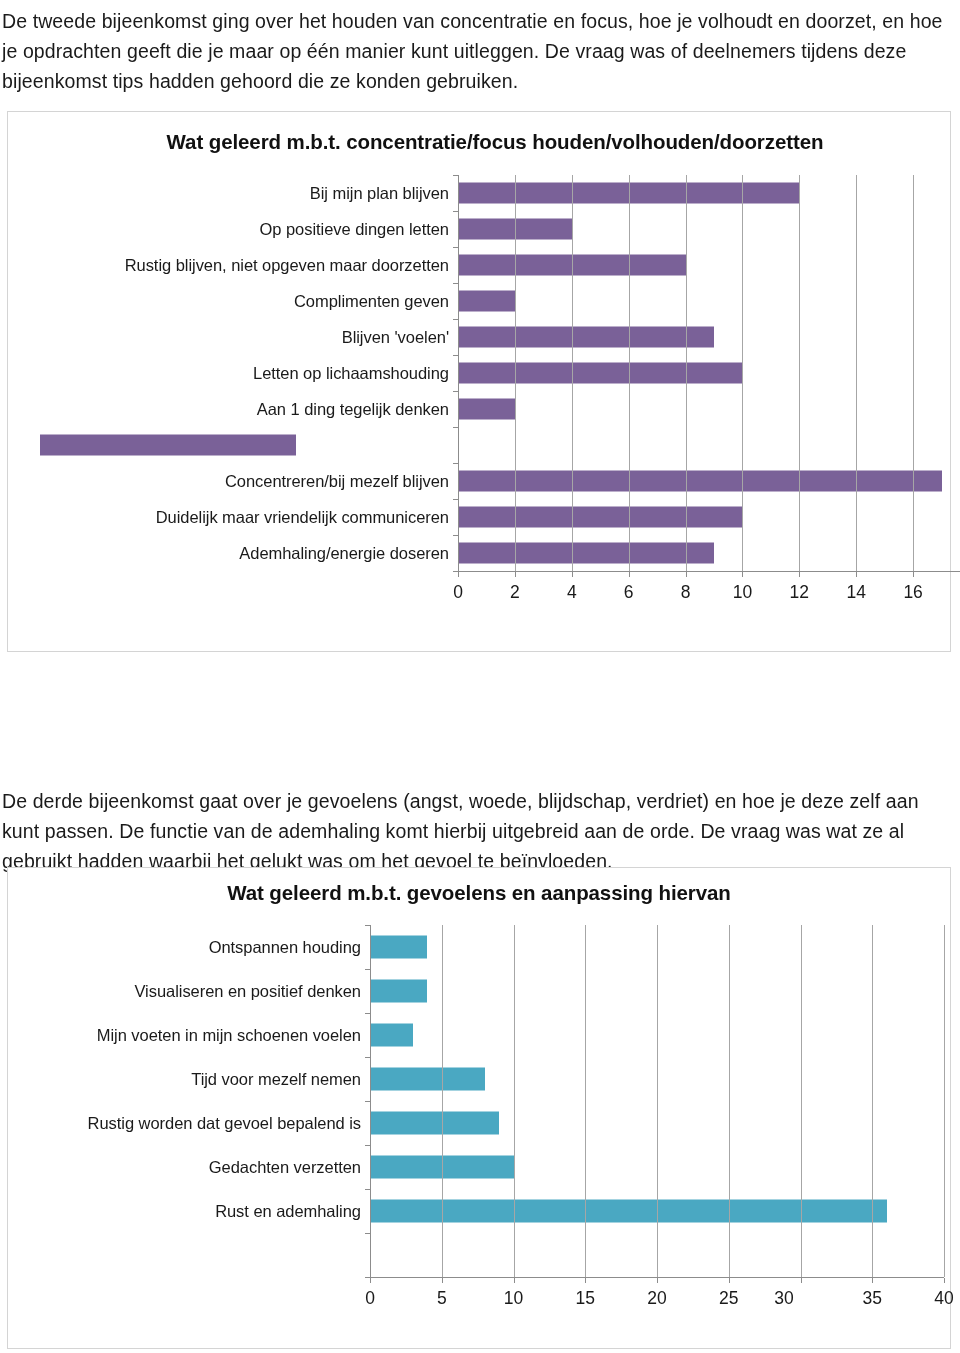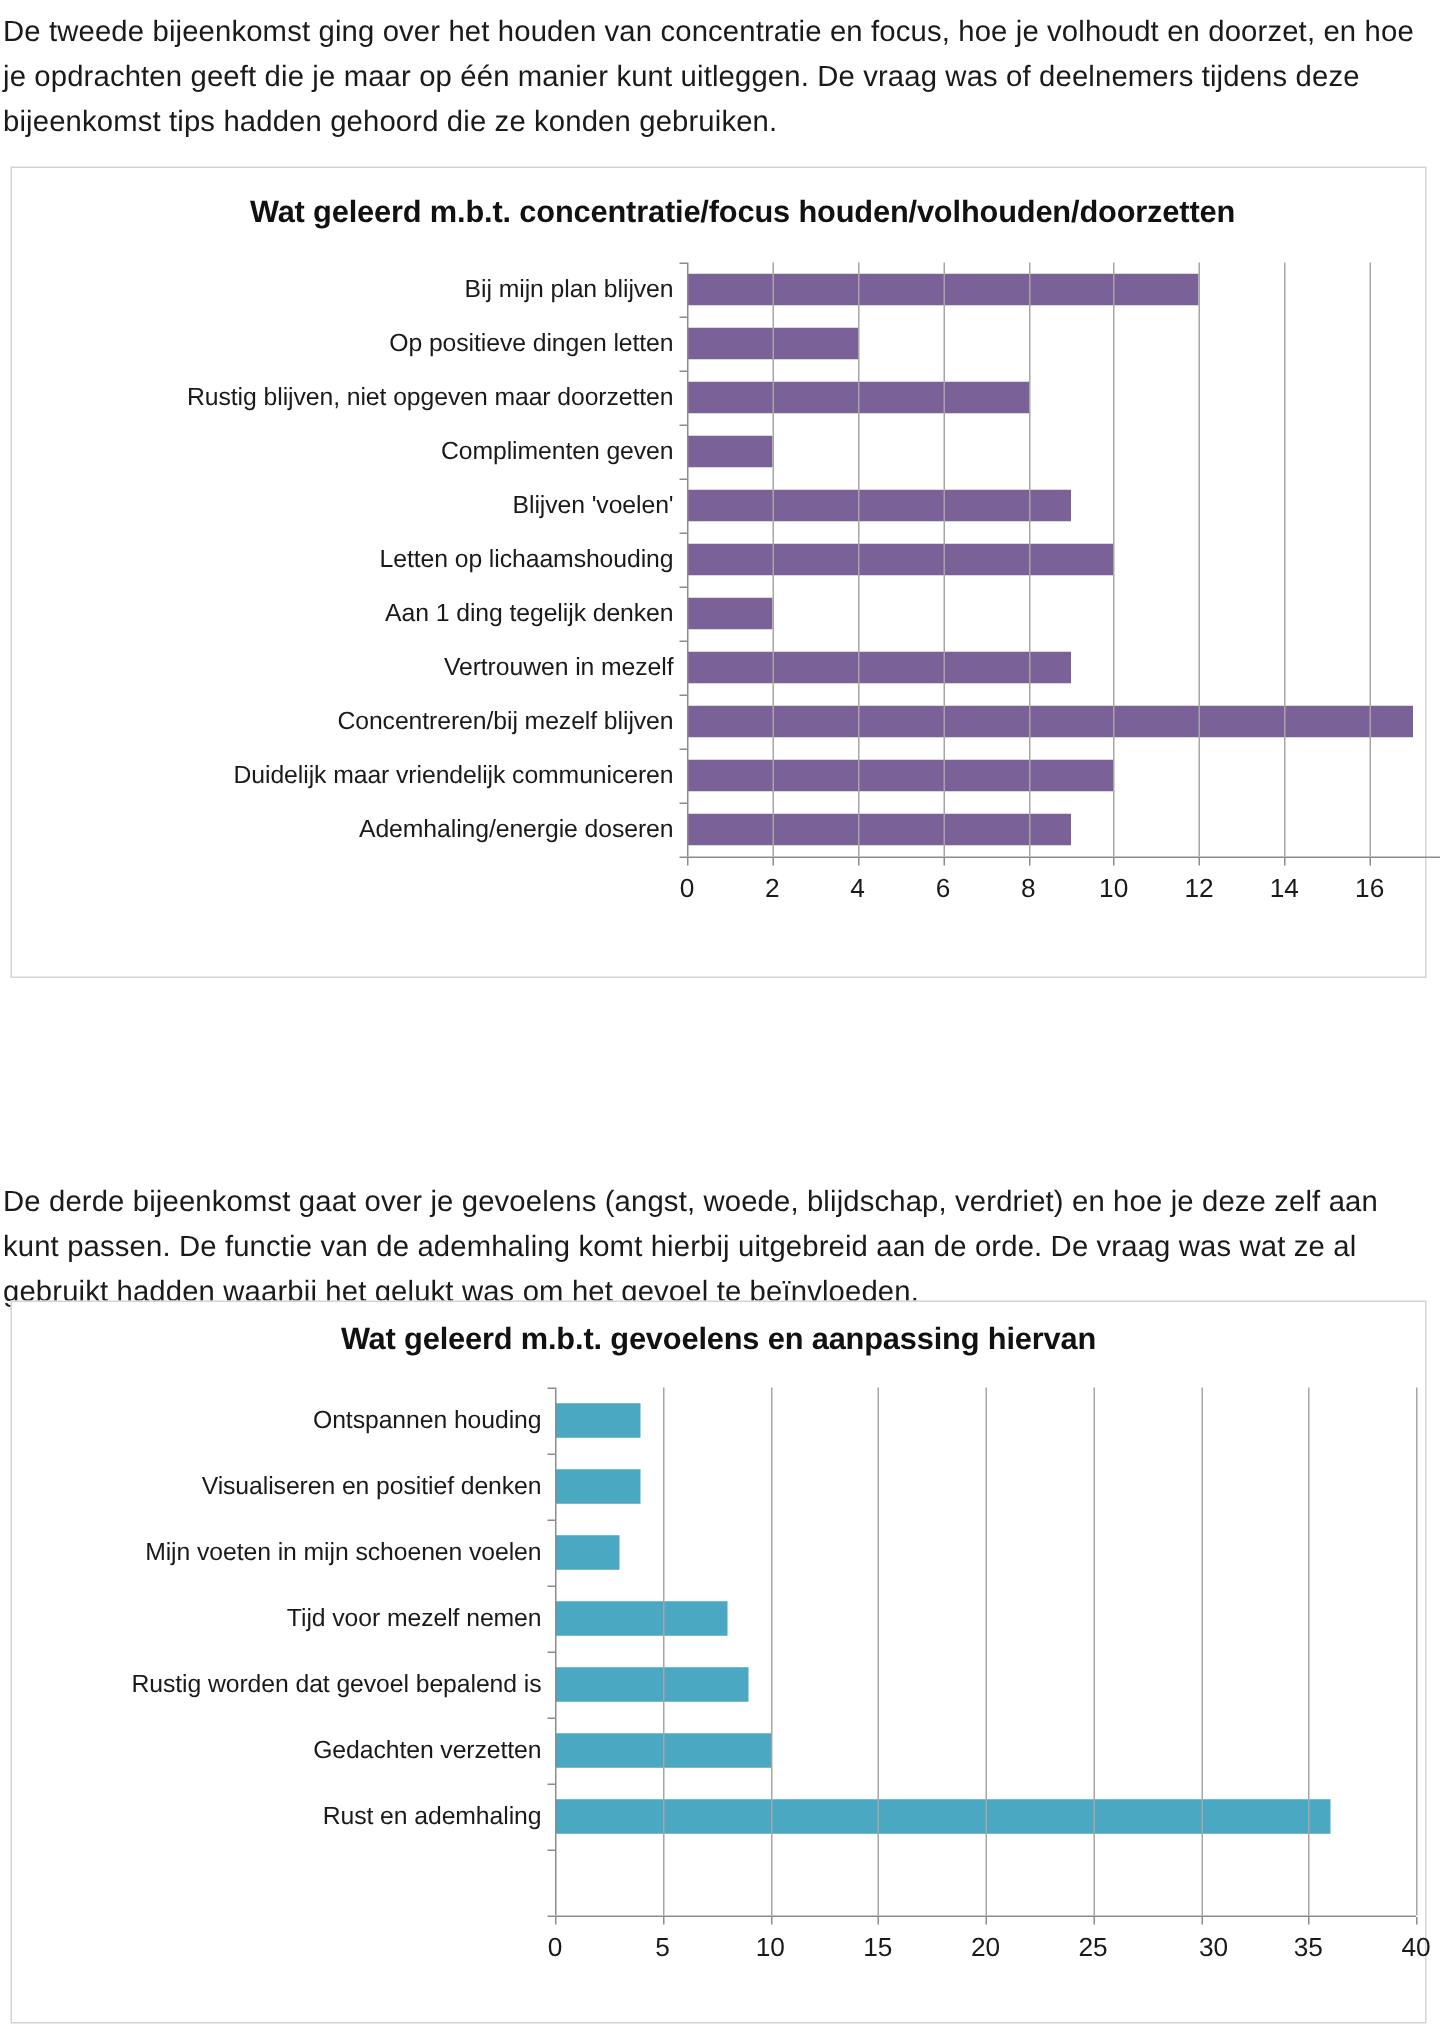--- a/index.html
+++ b/index.html
@@ -215,21 +215,20 @@
             <div class="bar" title="Letten op lichaamshouding: 10" style="width: 284.444px;"></div>
           </div>
         </div>
         <div class="row" style="height: 36px;">
           <div class="cat-label">Aan 1 ding tegelijk denken</div>
           <div class="bar-track">
             <div class="bar" title="Aan 1 ding tegelijk denken: 2" style="width: 56.8889px;"></div>
           </div>
         </div>
         <div class="row" style="height: 36px;">
-          <div class="cat-label">Vertrouwen in mezelf</div>
           <div class="bar-track">
             <div class="bar" title="Vertrouwen in mezelf: 9" style="width: 256px;"></div>
           </div>
         </div>
         <div class="row" style="height: 36px;">
           <div class="cat-label">Concentreren/bij mezelf blijven</div>
           <div class="bar-track">
             <div class="bar" title="Concentreren/bij mezelf blijven: 17" style="width: 483.556px;"></div>
           </div>
         </div>
@@ -383,18 +382,18 @@
         <div class="bt" style="left: 502.25px;"></div>
         <div class="bt" style="left: 574px;"></div>
       </div>
     <div class="xaxis" id="xaxis-2" style="left: 362px; top: 359px; width: 574px;">
         <div class="xt" style="left: 0px;">0</div>
         <div class="xt" style="left: 71.75px;">5</div>
         <div class="xt" style="left: 143.5px;">10</div>
         <div class="xt" style="left: 215.25px;">15</div>
         <div class="xt" style="left: 287px;">20</div>
         <div class="xt" style="left: 358.75px;">25</div>
-        <div class="xt" style="left: 439px;">30</div>
+        <div class="xt" style="left: 414px;">30</div>
         <div class="xt" style="left: 502.25px;">35</div>
         <div class="xt" style="left: 574px;">40</div>
       </div>
   </div>
 </div>
 
 </body></html>

